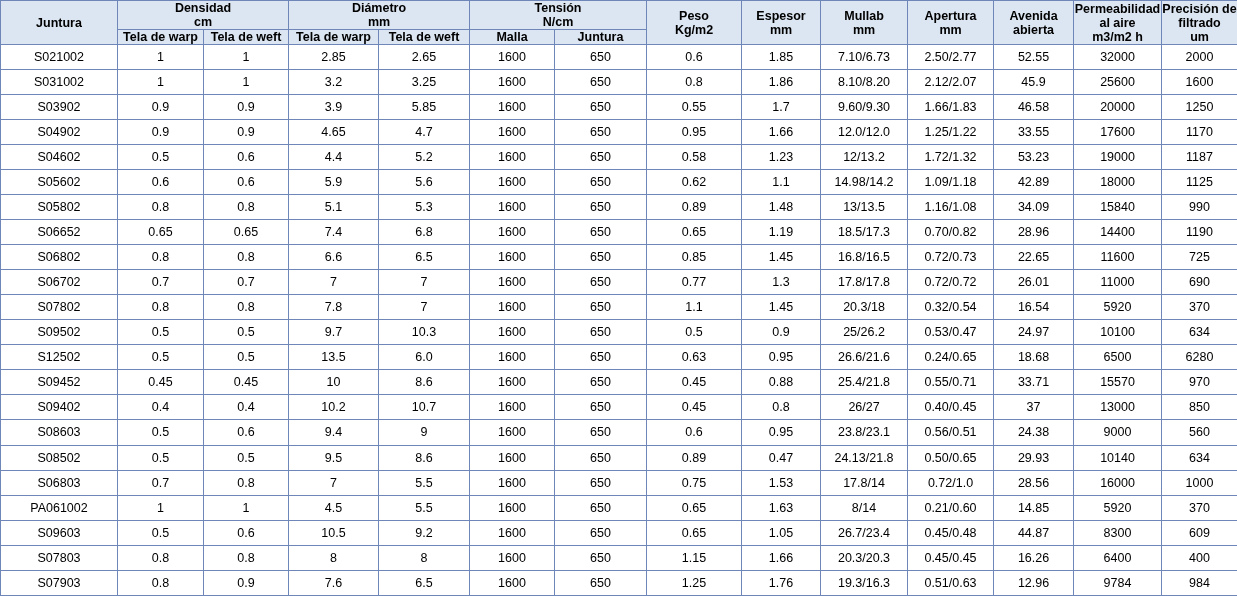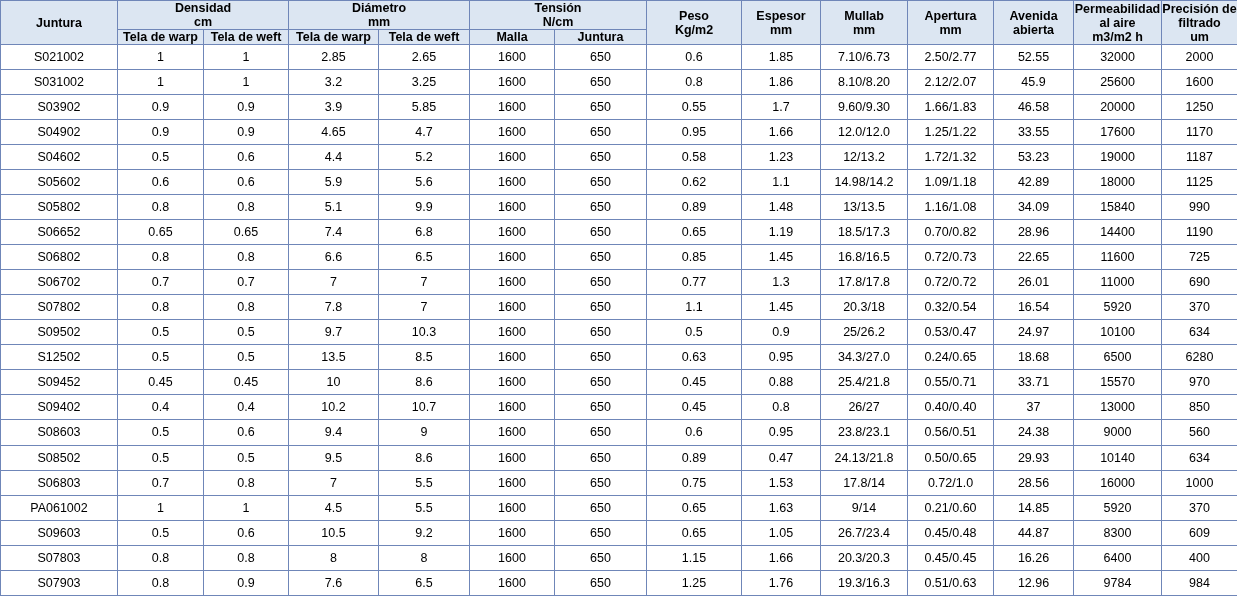--- a/index.html
+++ b/index.html
@@ -230,21 +230,21 @@
         <td>1.09/1.18</td>
         <td>42.89</td>
         <td>18000</td>
         <td>1125</td>
       </tr>
       <tr>
         <td>S05802</td>
         <td>0.8</td>
         <td>0.8</td>
         <td>5.1</td>
-        <td>9.9</td>
+        <td>5.3</td>
         <td>1600</td>
         <td>650</td>
         <td>0.89</td>
         <td>1.48</td>
         <td>13/13.5</td>
         <td>1.16/1.08</td>
         <td>34.09</td>
         <td>15840</td>
         <td>990</td>
       </tr>
@@ -326,26 +326,26 @@
         <td>0.53/0.47</td>
         <td>24.97</td>
         <td>10100</td>
         <td>634</td>
       </tr>
       <tr>
         <td>S12502</td>
         <td>0.5</td>
         <td>0.5</td>
         <td>13.5</td>
-        <td>8.5</td>
+        <td>6.0</td>
         <td>1600</td>
         <td>650</td>
         <td>0.63</td>
         <td>0.95</td>
-        <td>34.3/27.0</td>
+        <td>26.6/21.6</td>
         <td>0.24/0.65</td>
         <td>18.68</td>
         <td>6500</td>
         <td>6280</td>
       </tr>
       <tr>
         <td>S09452</td>
         <td>0.45</td>
         <td>0.45</td>
         <td>10</td>
@@ -364,21 +364,21 @@
         <td>S09402</td>
         <td>0.4</td>
         <td>0.4</td>
         <td>10.2</td>
         <td>10.7</td>
         <td>1600</td>
         <td>650</td>
         <td>0.45</td>
         <td>0.8</td>
         <td>26/27</td>
-        <td>0.40/0.40</td>
+        <td>0.40/0.45</td>
         <td>37</td>
         <td>13000</td>
         <td>850</td>
       </tr>
       <tr>
         <td>S08603</td>
         <td>0.5</td>
         <td>0.6</td>
         <td>9.4</td>
         <td>9</td>
@@ -427,21 +427,21 @@
       <tr>
         <td>PA061002</td>
         <td>1</td>
         <td>1</td>
         <td>4.5</td>
         <td>5.5</td>
         <td>1600</td>
         <td>650</td>
         <td>0.65</td>
         <td>1.63</td>
-        <td>9/14</td>
+        <td>8/14</td>
         <td>0.21/0.60</td>
         <td>14.85</td>
         <td>5920</td>
         <td>370</td>
       </tr>
       <tr>
         <td>S09603</td>
         <td>0.5</td>
         <td>0.6</td>
         <td>10.5</td>

